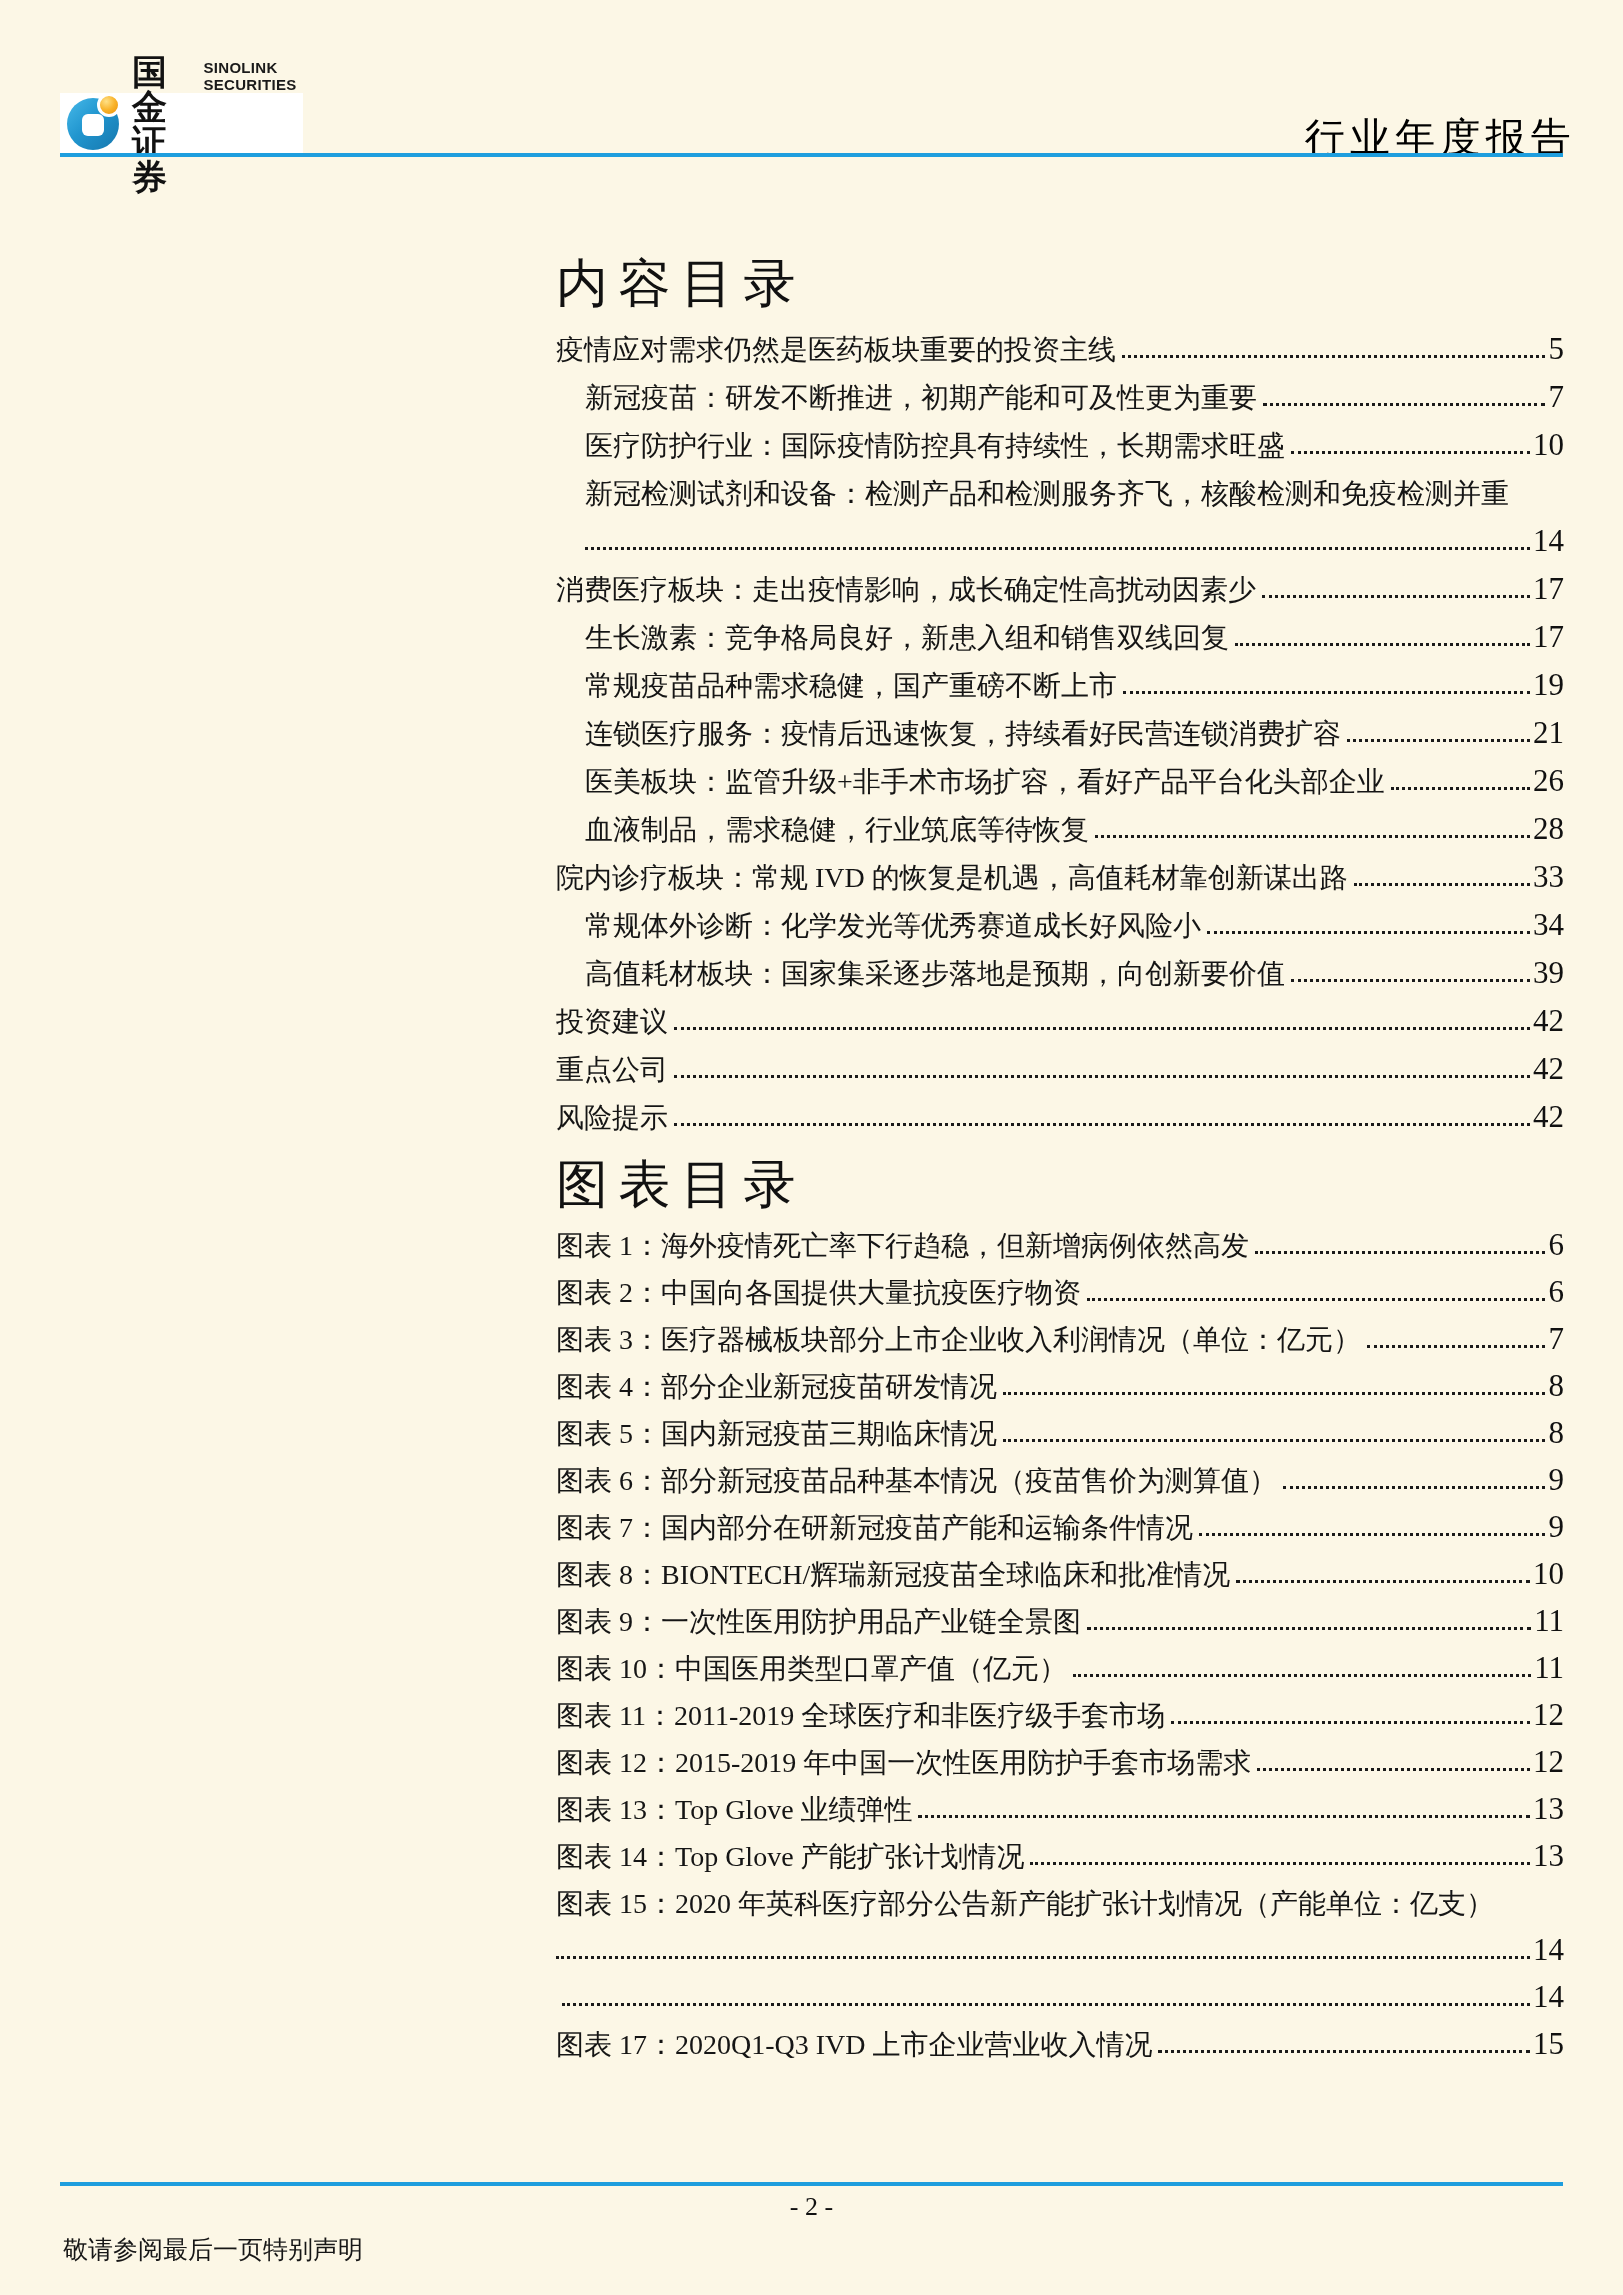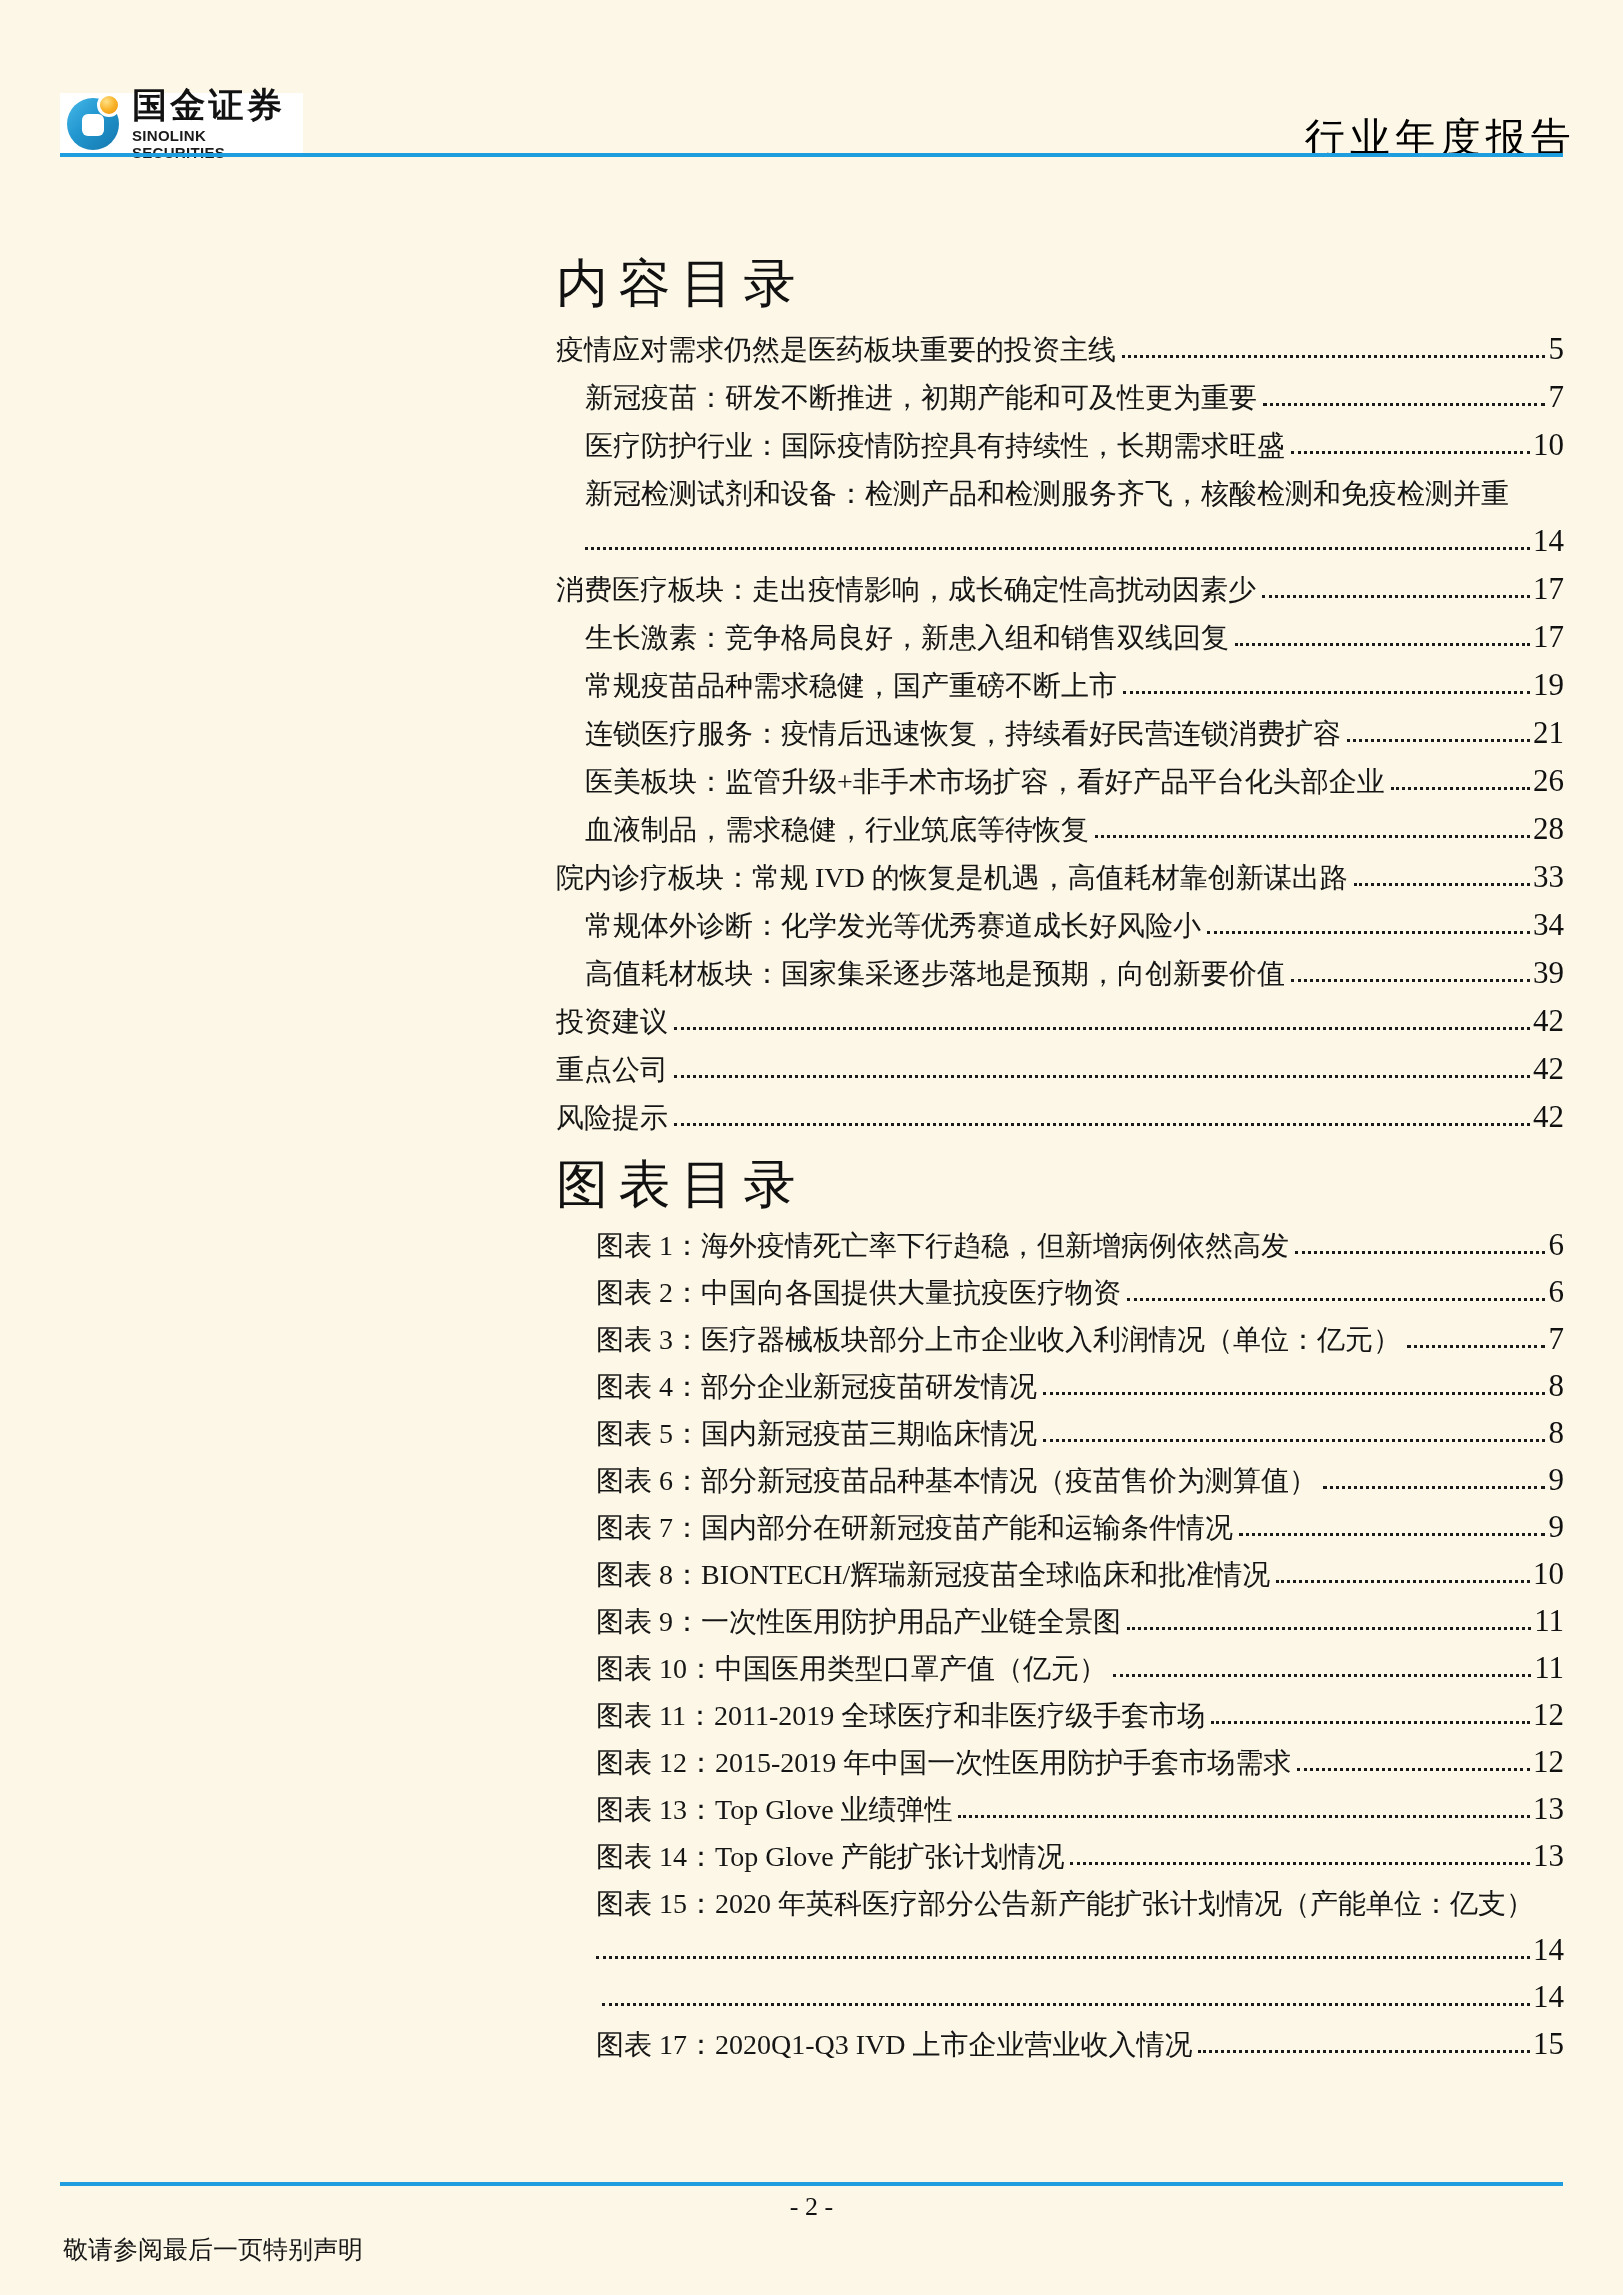--- a/index.html
+++ b/index.html
@@ -21,21 +21,21 @@
   }
   .logo-hole {
     position:absolute; left:15.7px; top:17px; width:22px; height:22px;
     background:#ffffff; border-radius:5.9px;
   }
   .logo-ball {
     position:absolute; left:30px; top:-3.9px; width:18.3px; height:18.3px; border-radius:50%;
     background:radial-gradient(circle at 35% 30%, #ffe187 0%, #f9b32a 50%, #e98f08 100%);
     border:3.9px solid #ffffff;
   }
-  .logo-text { display:flex; flex-direction:column; justify-content:space-between; }
+  .logo-text { display:flex; flex-direction:row; justify-content:space-between; }
   .logo-cn {
     font-size:35px; font-weight:bold; letter-spacing:3.3px; line-height:1;
     color:#121212; font-family:"Liberation Serif",serif;
   }
   .logo-en {
     font-size:15px; font-weight:bold; letter-spacing:0.3px; margin-top:4.6px;
     color:#1a1a1a; font-family:"Liberation Sans",sans-serif;
   }
   .header-right {
     position:absolute; right:47px; top:110px;
@@ -45,21 +45,21 @@
   .rule.top { top:153px; }
   .rule.bottom { top:2182px; }
 
   
   .section-title {
     position:absolute; left:556px; font-size:52px; font-weight:normal;
     letter-spacing:10.5px; color:#111;
   }
   .toc-list { position:absolute; left:556px; width:1008px; }
   .toc-row { display:flex; align-items:flex-end; height:48px; }
-  #chart-toc .toc-row { height:47px;margin-left:40px; }
+  #chart-toc .toc-row { height:47px; }
   .toc-row.lvl1 { padding-left:29px; }
   .toc-text { font-size:28px; line-height:1.15; white-space:nowrap; color:#151515; }
   .toc-leader {
     flex:1 1 auto; height:0;
     border-bottom:3.3px dotted #1a1a1a;
     margin:0 3.3px 8.5px 5.9px;
   }
   .toc-row.leaderonly .toc-leader { margin-left:0; }
   .toc-page { font-size:31px; line-height:1; padding-bottom:2px; color:#111; }
   .toc-row.textonly .toc-text { white-space:normal; }

